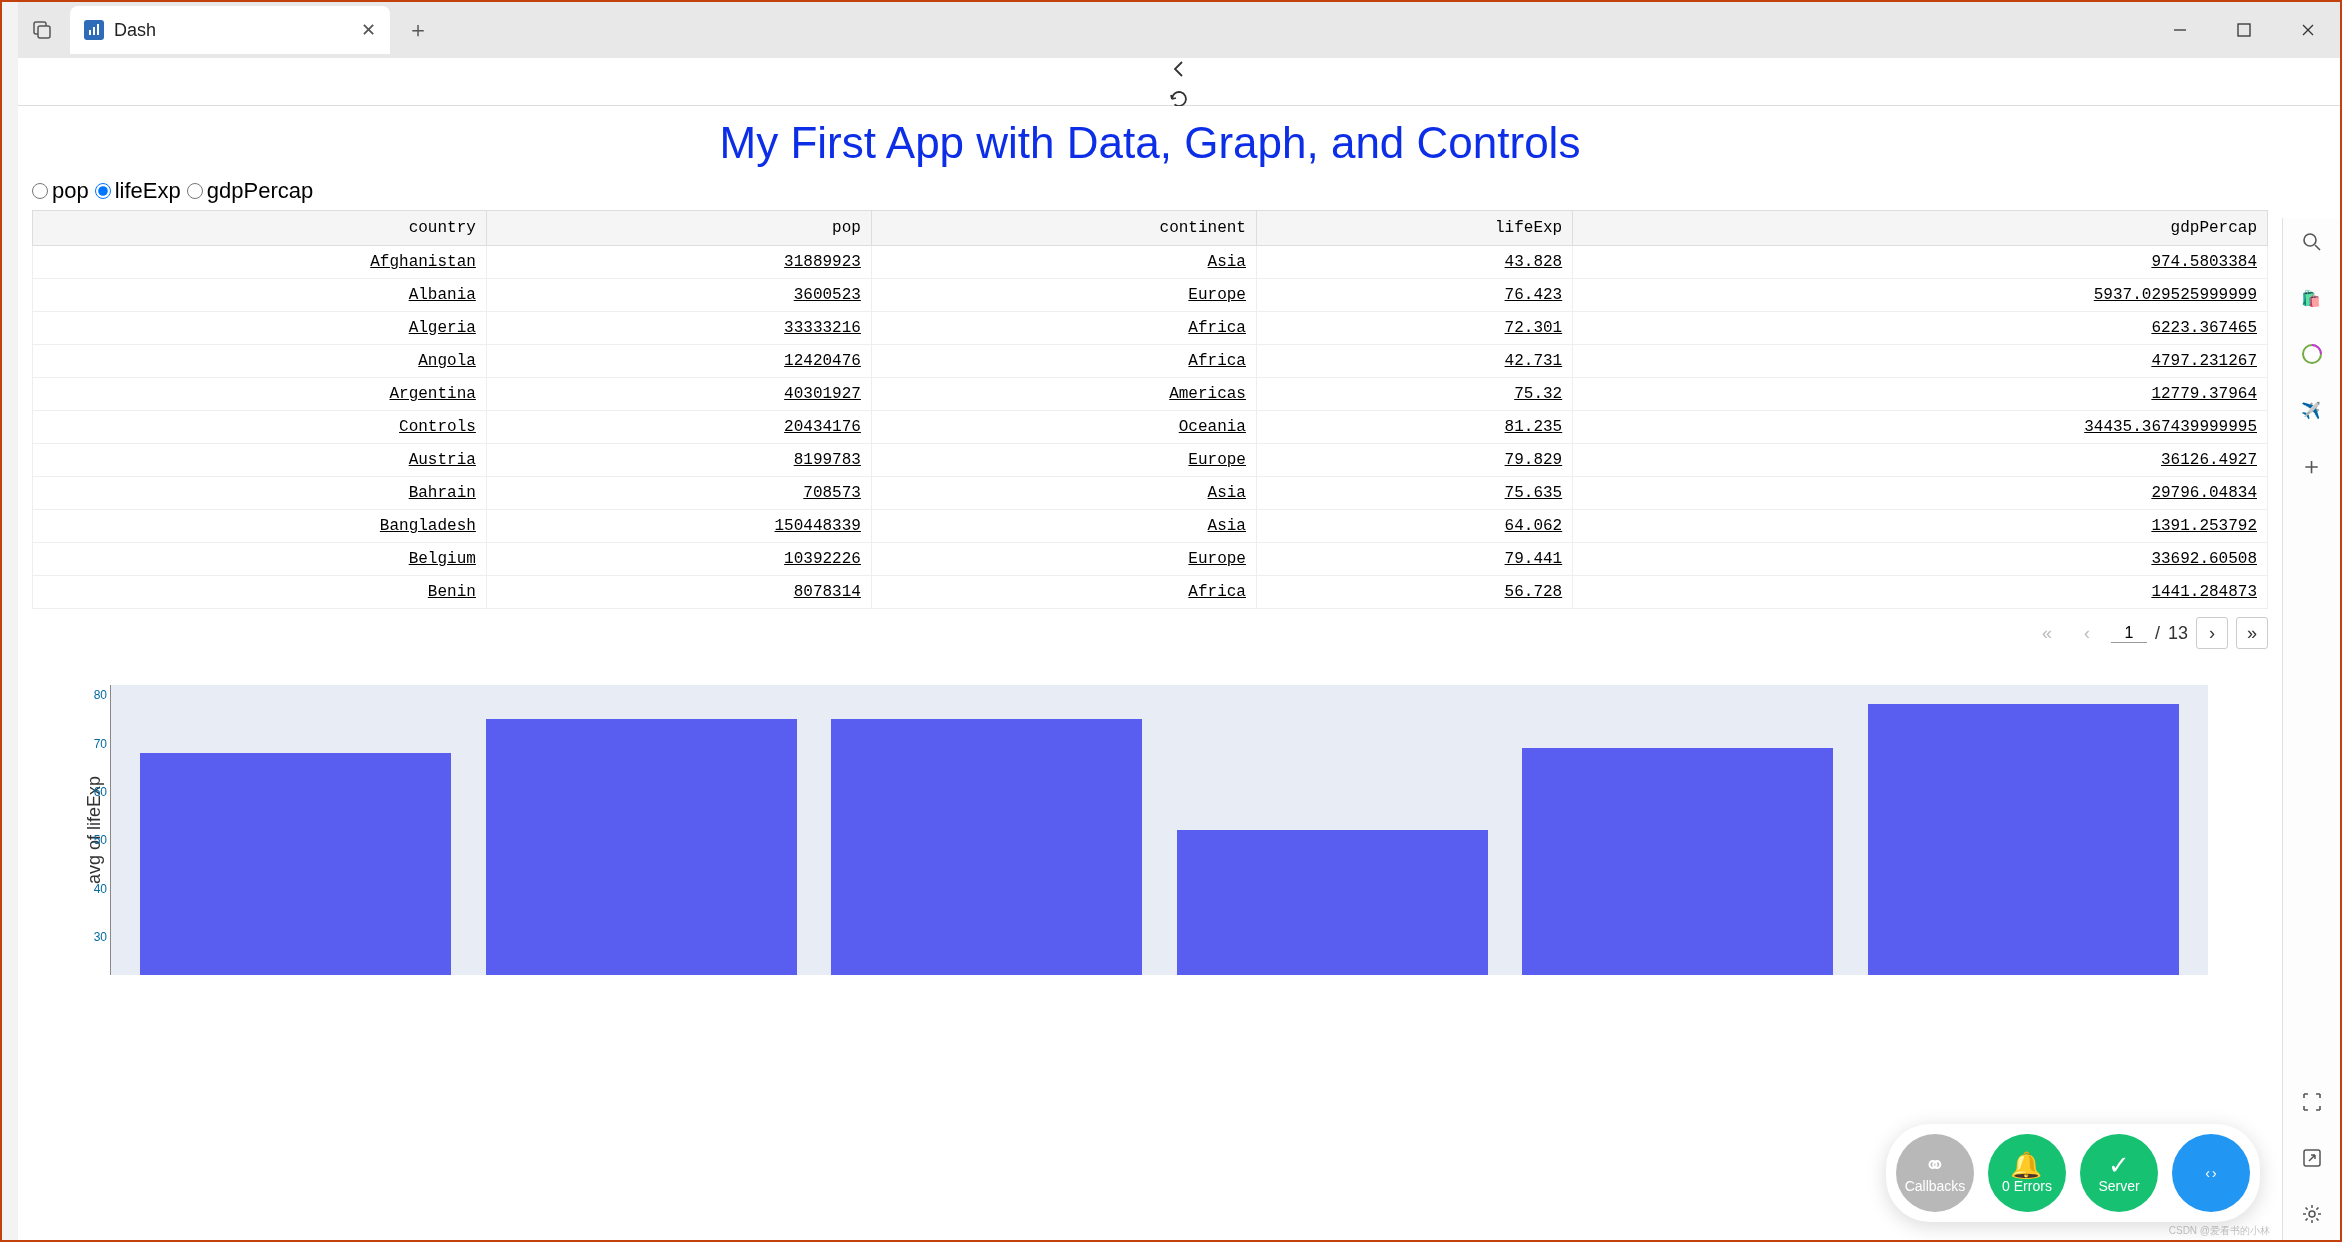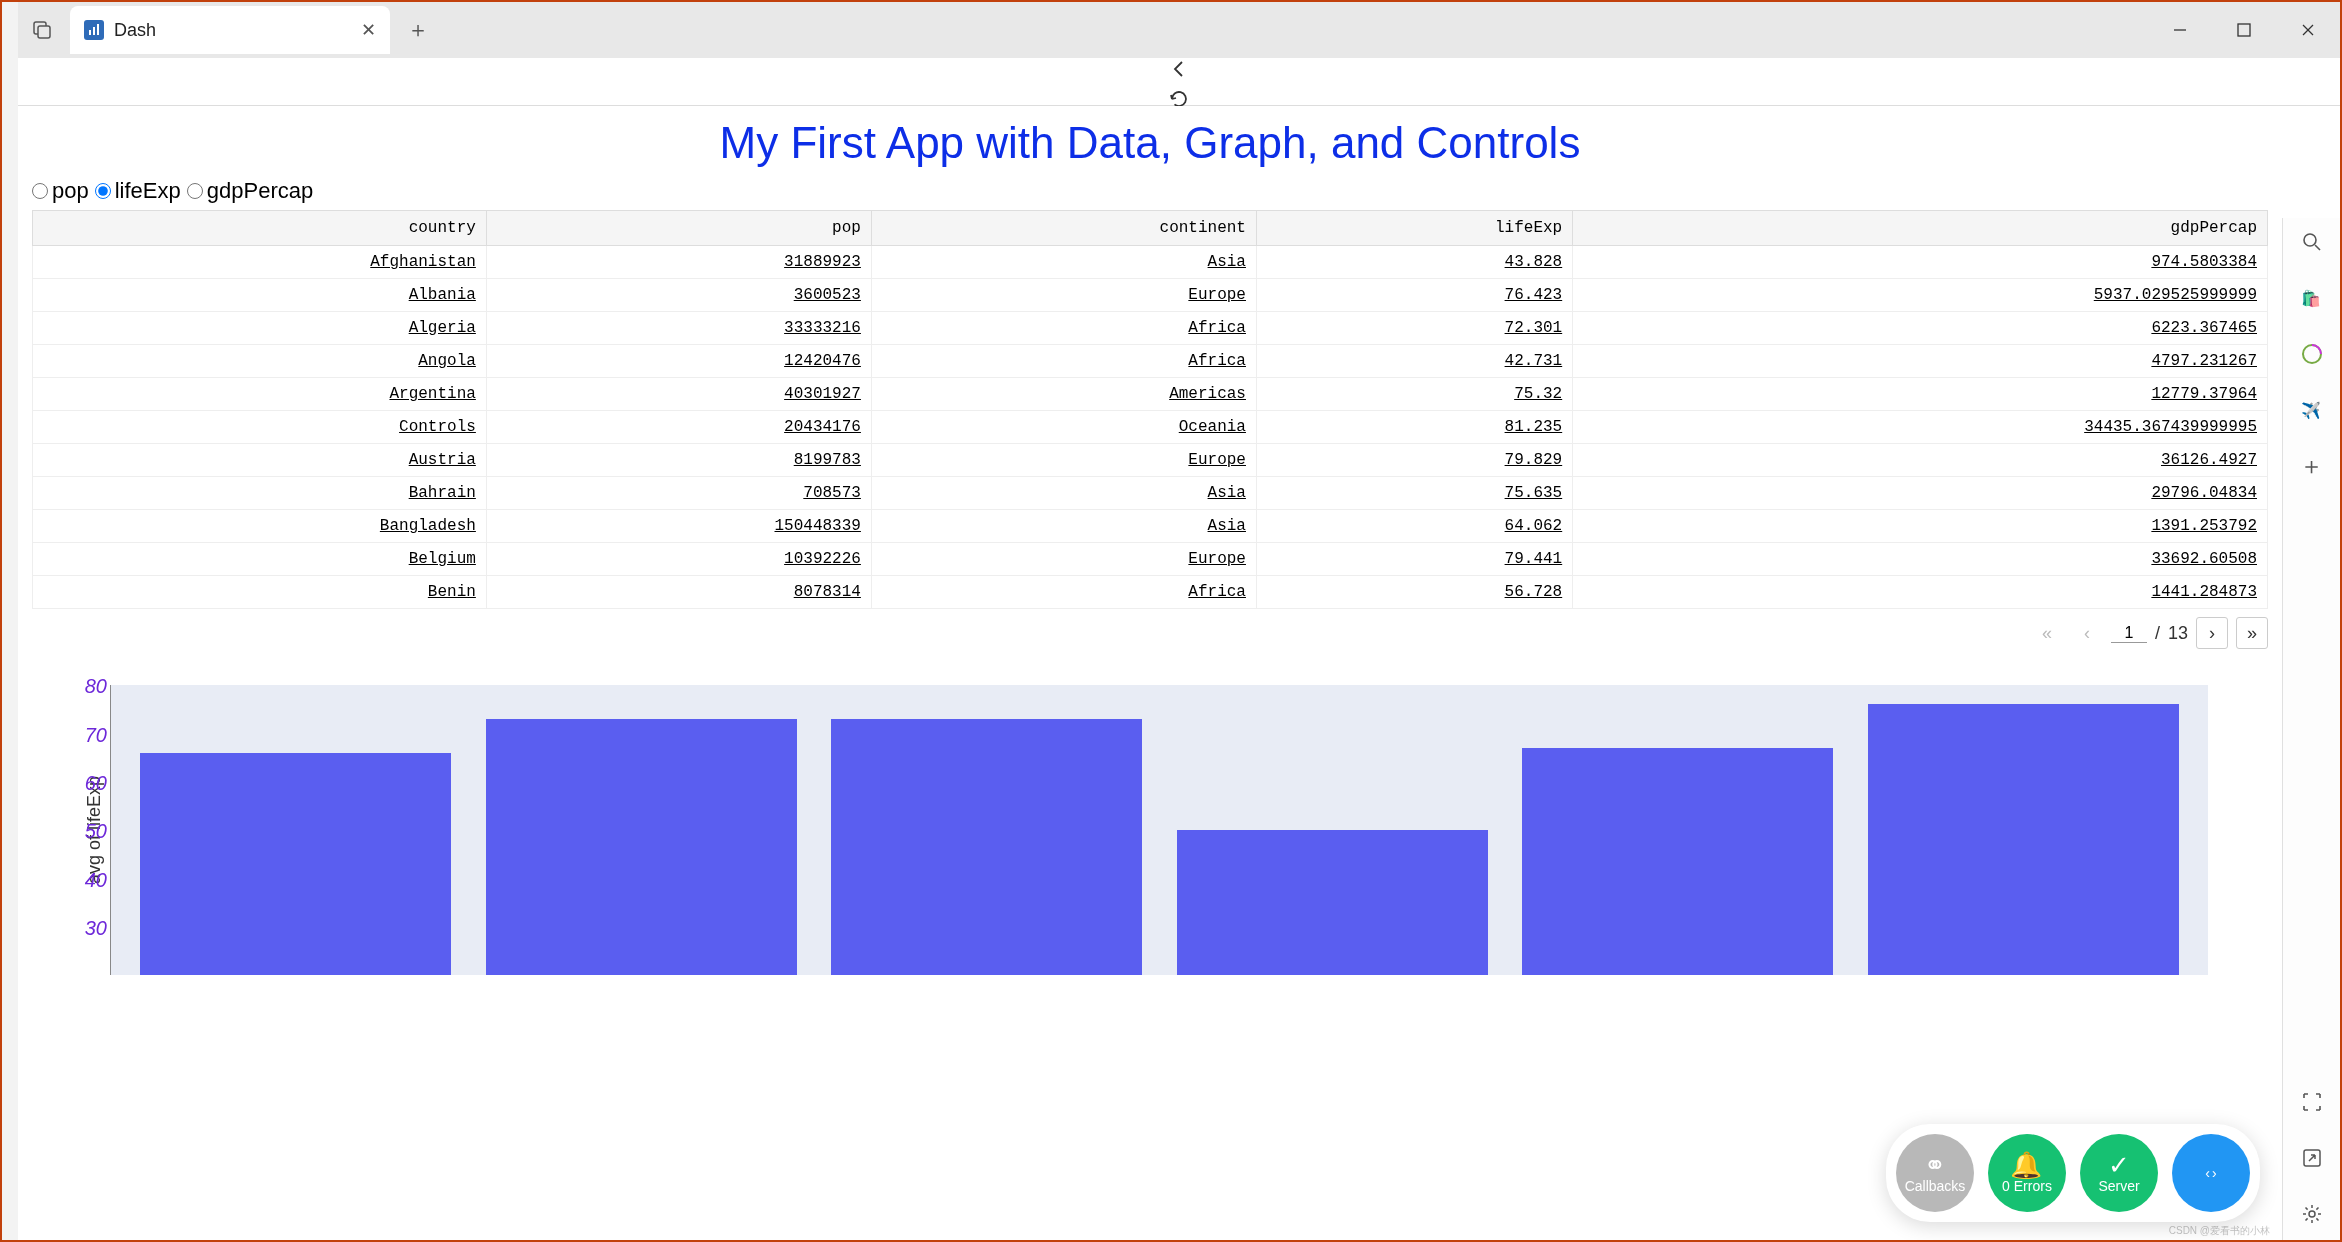--- a/index.html
+++ b/index.html
@@ -52,21 +52,21 @@
 .paginator .pgbtn { width: 32px; height: 32px; display: flex; align-items: center; justify-content: center; border: 1px solid transparent; border-radius: 3px; }
 .paginator .pgbtn.active { border-color: #ccc; }
 .paginator .pgbtn.disabled { color: #bbb; }
 .paginator input { width: 36px; text-align: center; border: none; border-bottom: 1px solid #999; font-size: 16px; }
 
 
 .chart { margin-top: 36px; height: 290px; display: flex; position: relative; padding-left: 78px; padding-right: 60px; }
 .chart .ylabel { position: absolute; left: 8px; top: 50%; transform: translateY(-50%) rotate(-90deg); font-size: 18px; color: #333; white-space: nowrap; }
 .plot-area { flex: 1; position: relative; background: #e8ecf5; border-left: 1px solid #888; }
 .yaxis { position: absolute; left: -48px; top: 0; bottom: 0; width: 44px; }
-.ytick { position: absolute; right: 0; font-size: 20px; color: #6d28d9; transform: translateY(-50%); font-style: italic; }
+.ytick { position: absolute; right: 0; font-size: 12px; color: #0369a1; transform: translateY(-50%); }
 .bars { position: absolute; inset: 0; display: flex; align-items: flex-end; justify-content: space-around; padding: 0 12px; }
 .bar { background: #5a5ef0; width: 15%; }
 
 
 .dash-pill { position: absolute; right: 80px; bottom: 18px; background: #fff; border-radius: 44px; padding: 10px; display: flex; gap: 14px; box-shadow: 0 4px 20px rgba(0,0,0,.15); align-items: center; }
 .pill-btn { width: 78px; height: 78px; border-radius: 50%; display: flex; flex-direction: column; align-items: center; justify-content: center; color: #fff; font-size: 14px; }
 .pill-btn.gray { background: #b8b8b8; }
 .pill-btn.green { background: #16c172; }
 .pill-btn.blue { background: #2196f3; flex-direction: row; gap: 2px; }
 .pill-btn .pic { font-size: 26px; line-height: 1; }

